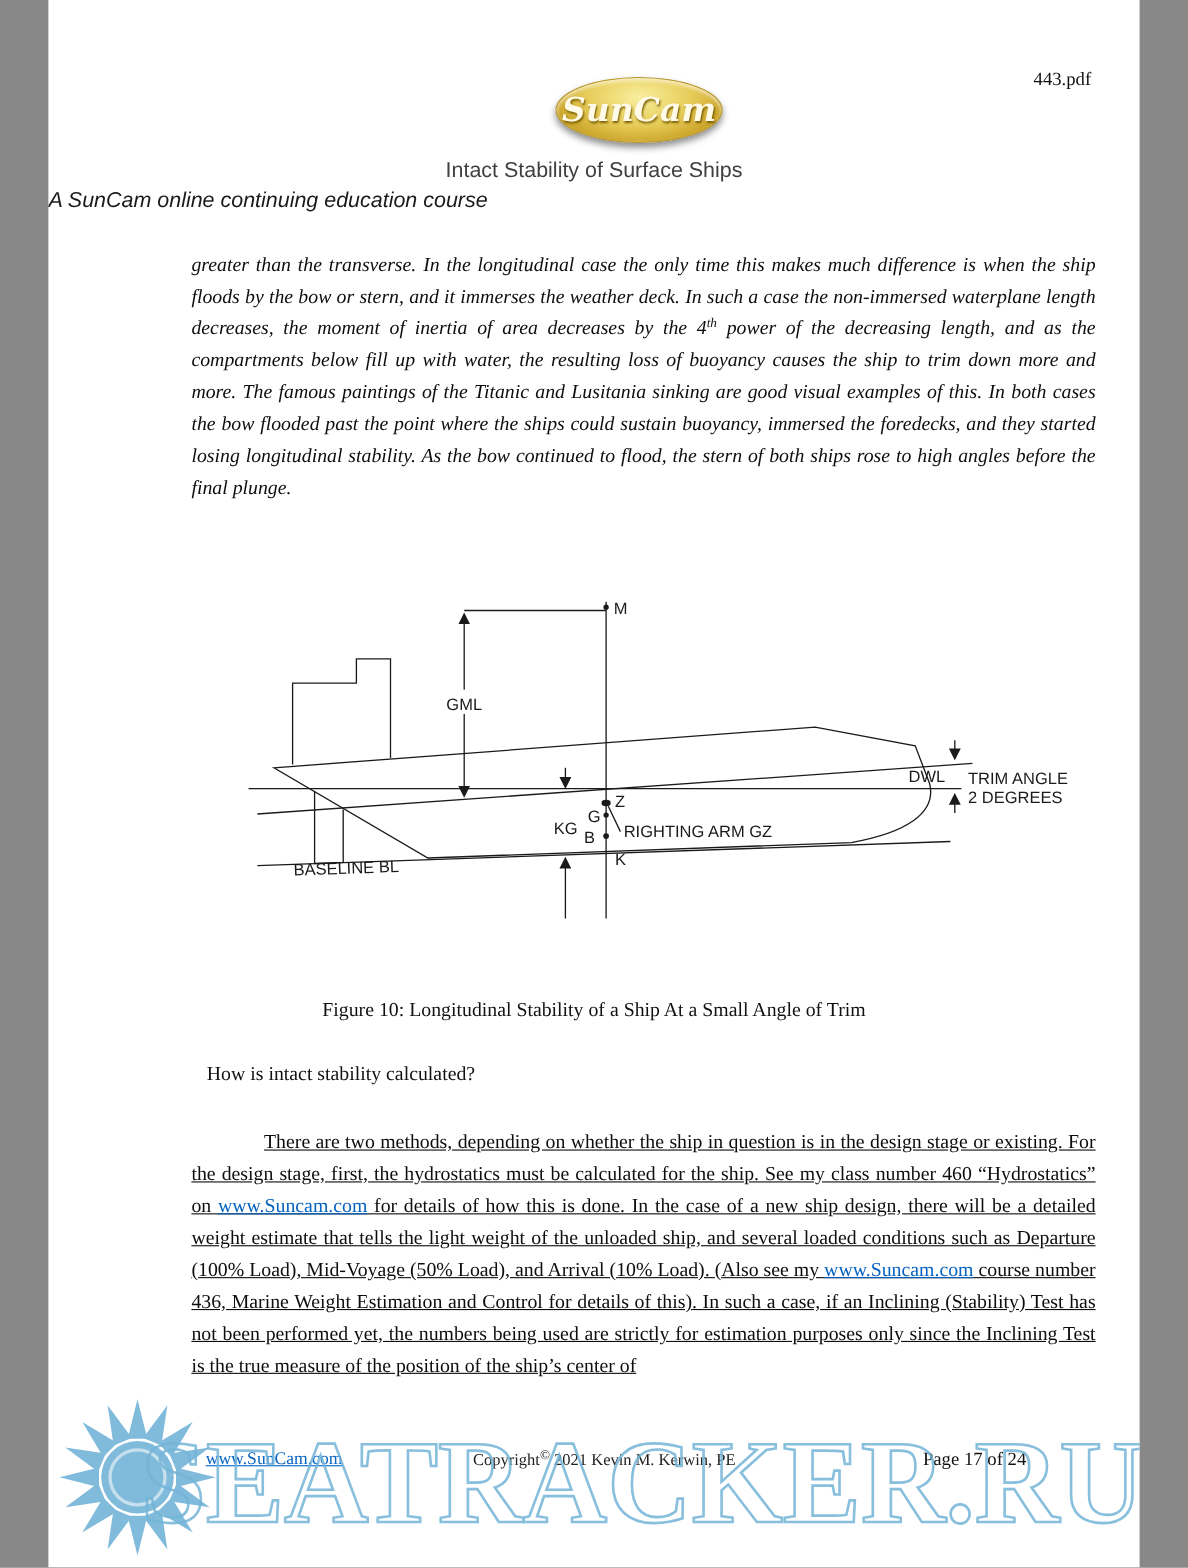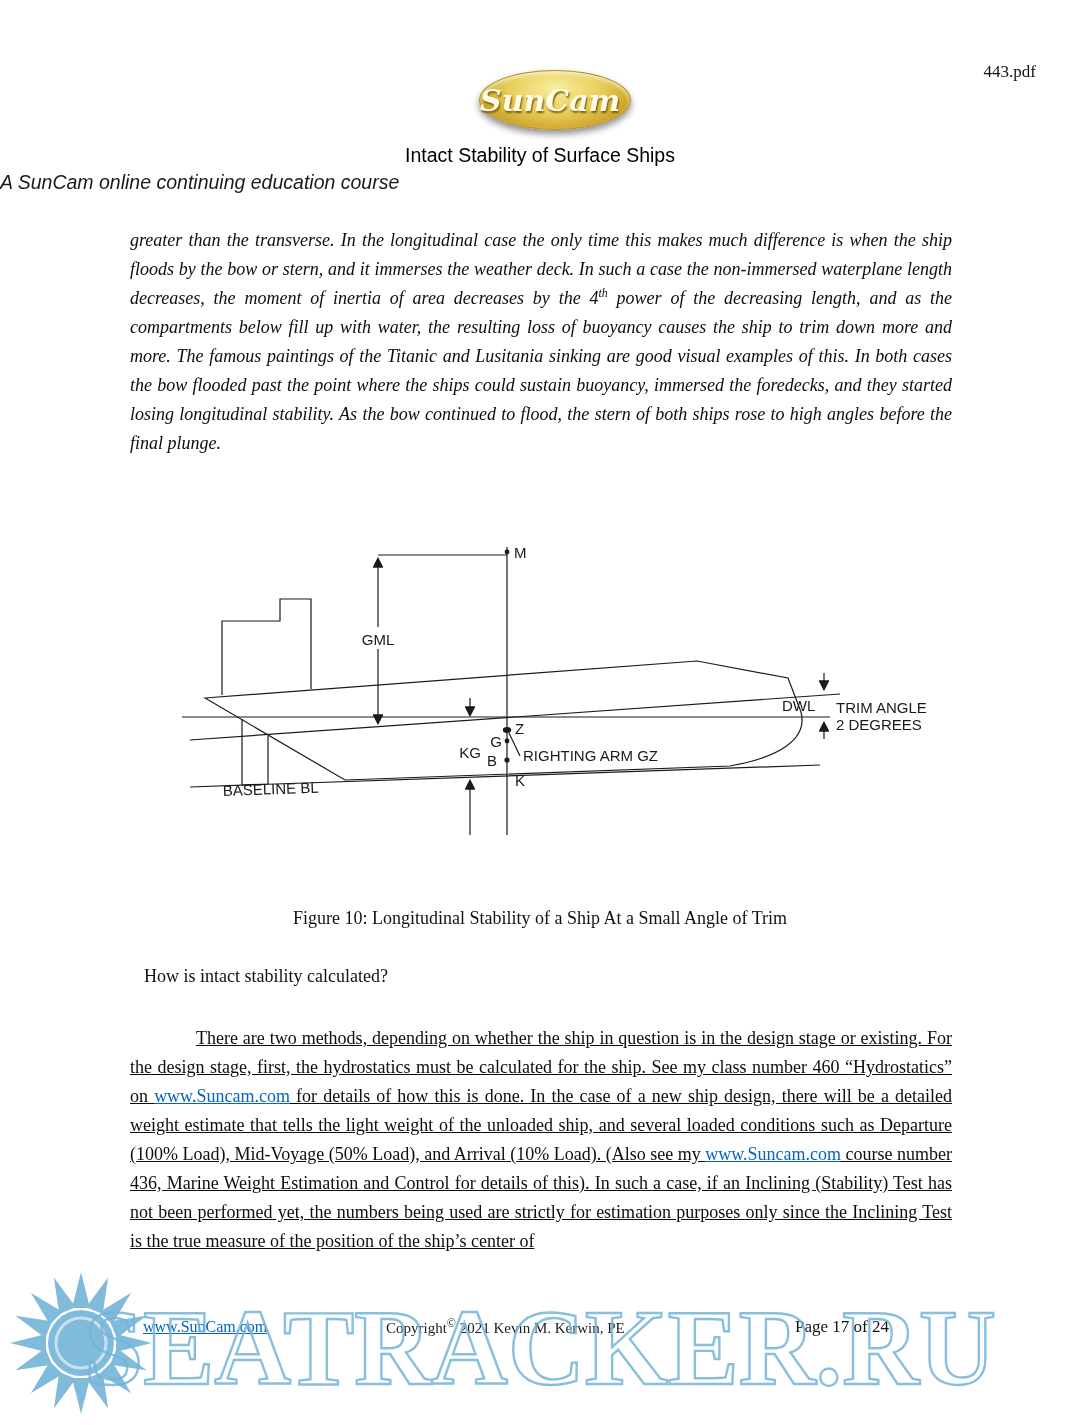--- a/index.html
+++ b/index.html
@@ -1,36 +1,36 @@
 <!DOCTYPE html>
 <html><head>
 <meta charset="utf-8">
 <style>
   * { margin:0; padding:0; box-sizing:border-box; }
   html,body { background:#888; }
   .page {
-    position:relative; width:1080px; height:1425px; margin:0 auto;
+    position:relative; width:992px; height:1425px; margin:0 auto;
     background:#ffffff; overflow:hidden;
     font-family:"Liberation Serif", serif; color:#111;
   }
   .doc-label { position:absolute; top:62px; right:44px; font-size:17px; }
   .logo {
-    position:absolute; left:479px; top:70px; width:152px; height:60px;
+    position:absolute; left:461px; top:70px; width:152px; height:60px;
     border-radius:50%;
     background:radial-gradient(ellipse at 50% 30%, #f9ef9f 0%, #e7cc58 45%, #c9a227 75%, #a8861a 100%);
     border:1px solid #b3922a;
     box-shadow:0 4px 7px rgba(0,0,0,0.45), inset 0 2px 4px rgba(255,255,255,0.7);
-    display:flex; align-items:center; justify-content:flex-start;
+    display:flex; align-items:center; justify-content:center;
   }
   .logo-text {
     font-family:"DejaVu Serif", serif; font-style:italic; font-weight:bold;
     font-size:30px; color:#fffbe8; text-shadow:1px 2px 2px #7a5e00;
   }
   .title { position:absolute; top:144px; left:0; width:100%; text-align:center;
-    font-family:"Liberation Sans", sans-serif; font-size:19.5px; color:#000000; }
+    font-family:"Liberation Sans", sans-serif; font-size:19.5px; color:#404040; }
   .subtitle { position:absolute; top:171px; left:0; width:100%; text-align:left;
     font-family:"Liberation Sans", sans-serif; font-style:italic; font-size:19.5px; color:#1a1a1a; }
   .body-para {
     position:absolute; left:130px; width:822px;
     font-size:18px; line-height:29px; text-align:justify; color:#0d0d0d;
   }
   .para1 { top:226px;font-style:italic; }
   .para2 { top:1024px; text-indent:66px;text-decoration:underline; }
   sup { font-size:12px; vertical-align:super; line-height:0; }
   a.body-link { color:#0563C1; text-decoration:underline; cursor:pointer; }

